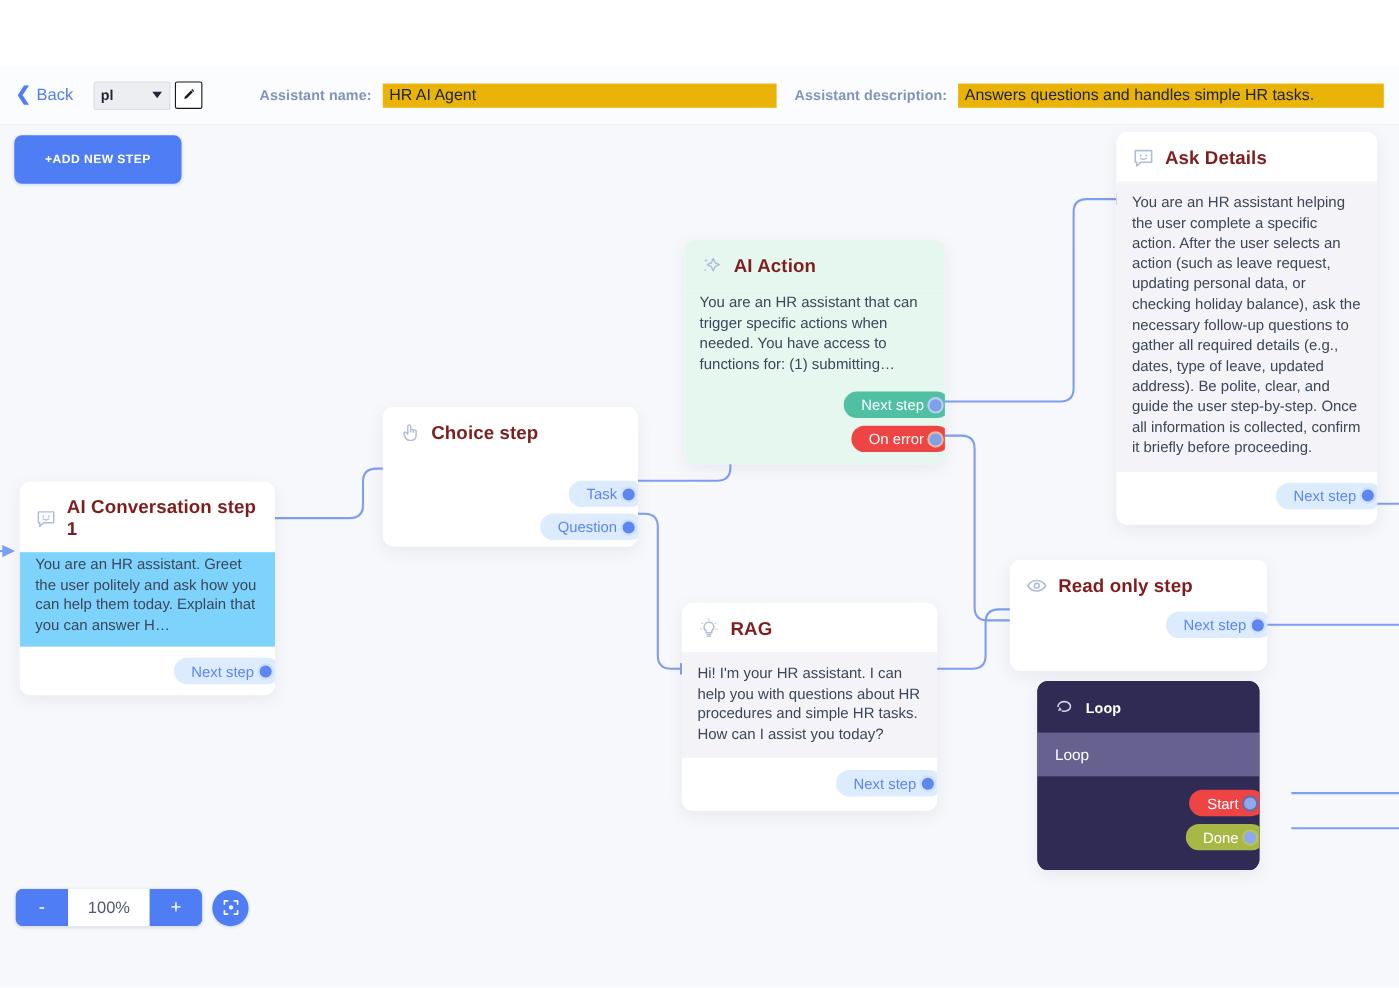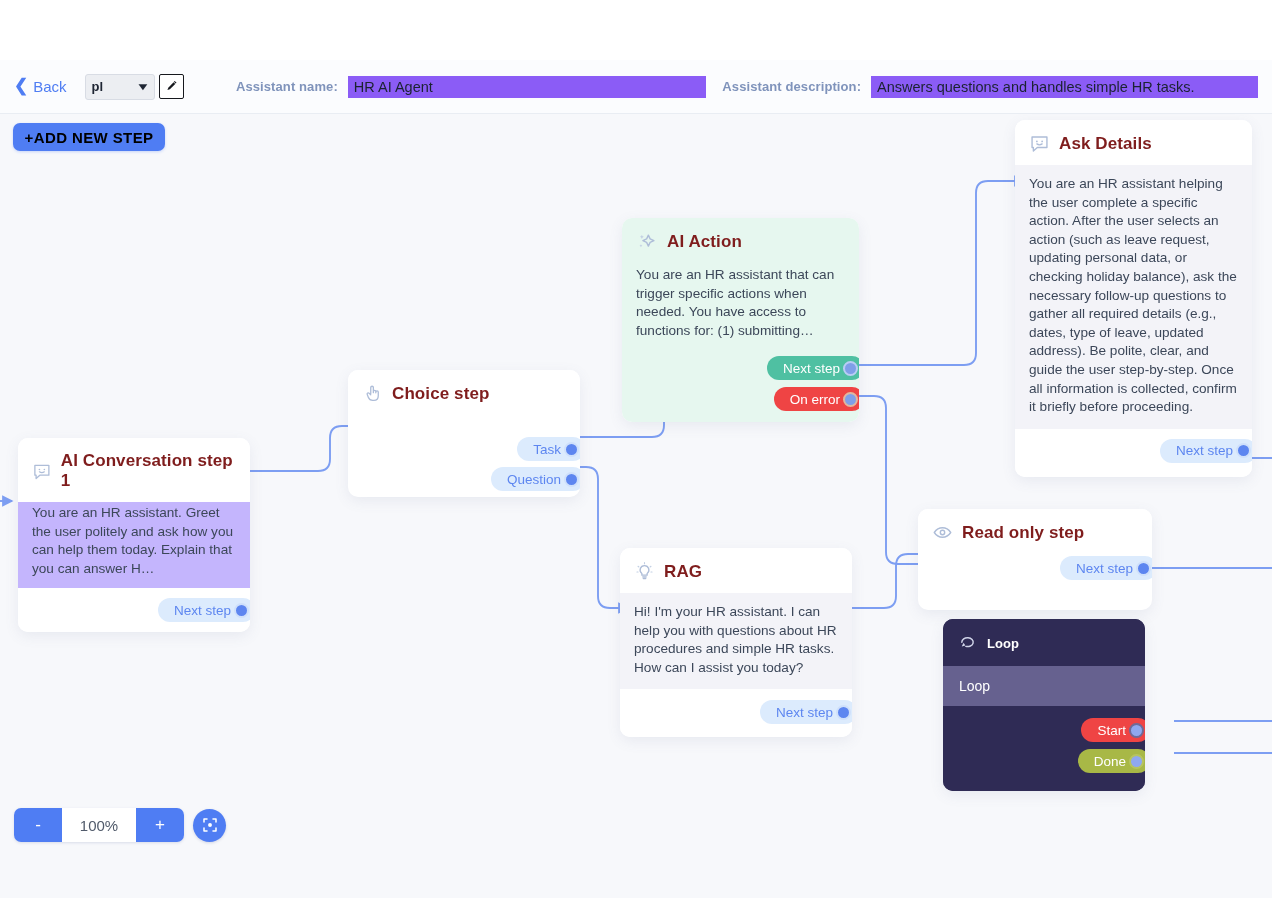--- a/index.html
+++ b/index.html
@@ -83,21 +83,21 @@
   .field-label {
     font-size: 13px;
     font-weight: 700;
     color: #7f93bb;
     letter-spacing: .1px;
     white-space: nowrap;
     text-align: center;
   }
   .text-field {
     height: 22px;
-    background: #8b5cf6;
+    background: #eab308;
     border: none;
     outline: none;
     font-family: "Liberation Sans", sans-serif;
     font-size: 14.5px;
     color: #1b2231;
     padding: 0 6px;
     box-sizing: border-box;
   }
   .name-label { margin-left: 52px; }
   #assistant-name-input { width: 366px; margin-left: 10px; }
@@ -108,25 +108,25 @@
   .canvas {
     position: absolute;
     left: 0; top: 114px;
     width: 1272px; height: 784px;
     background: #f7f8fb;
     overflow: hidden;
   }
   .add-step-btn {
     position: absolute;
     left: 13px; top: 9px;
-    width: 152px; height: 28px;
+    width: 152px; height: 44px;
     background: #4f7df3;
     border-radius: 7px;
-    color: #000000;
-    font-size: 15px;
+    color: #ffffff;
+    font-size: 11px;
     font-weight: 700;
     letter-spacing: .4px;
     display: flex;
     align-items: center;
     justify-content: center;
     cursor: pointer;
     user-select: none;
     box-shadow: 0 1px 3px rgba(79,125,243,.28);
     z-index: 5;
   }
@@ -159,21 +159,21 @@
     font-size: 17px;
     font-weight: 700;
     color: #7f1d1d;
     letter-spacing: .1px;
   }
   .node-body {
     padding: 2px 14px 10px 14px;
     font-size: 13.6px;
     line-height: 18.6px;
     color: #3c4759;
-    background: #c4b5fd;
+    background: #7dd3fc;
   }
   .node-foot {
     position: relative;
     height: 46px;
     background: #ffffff;
   }
   .port {
     position: absolute;
     right: -5px;
     height: 24px;

